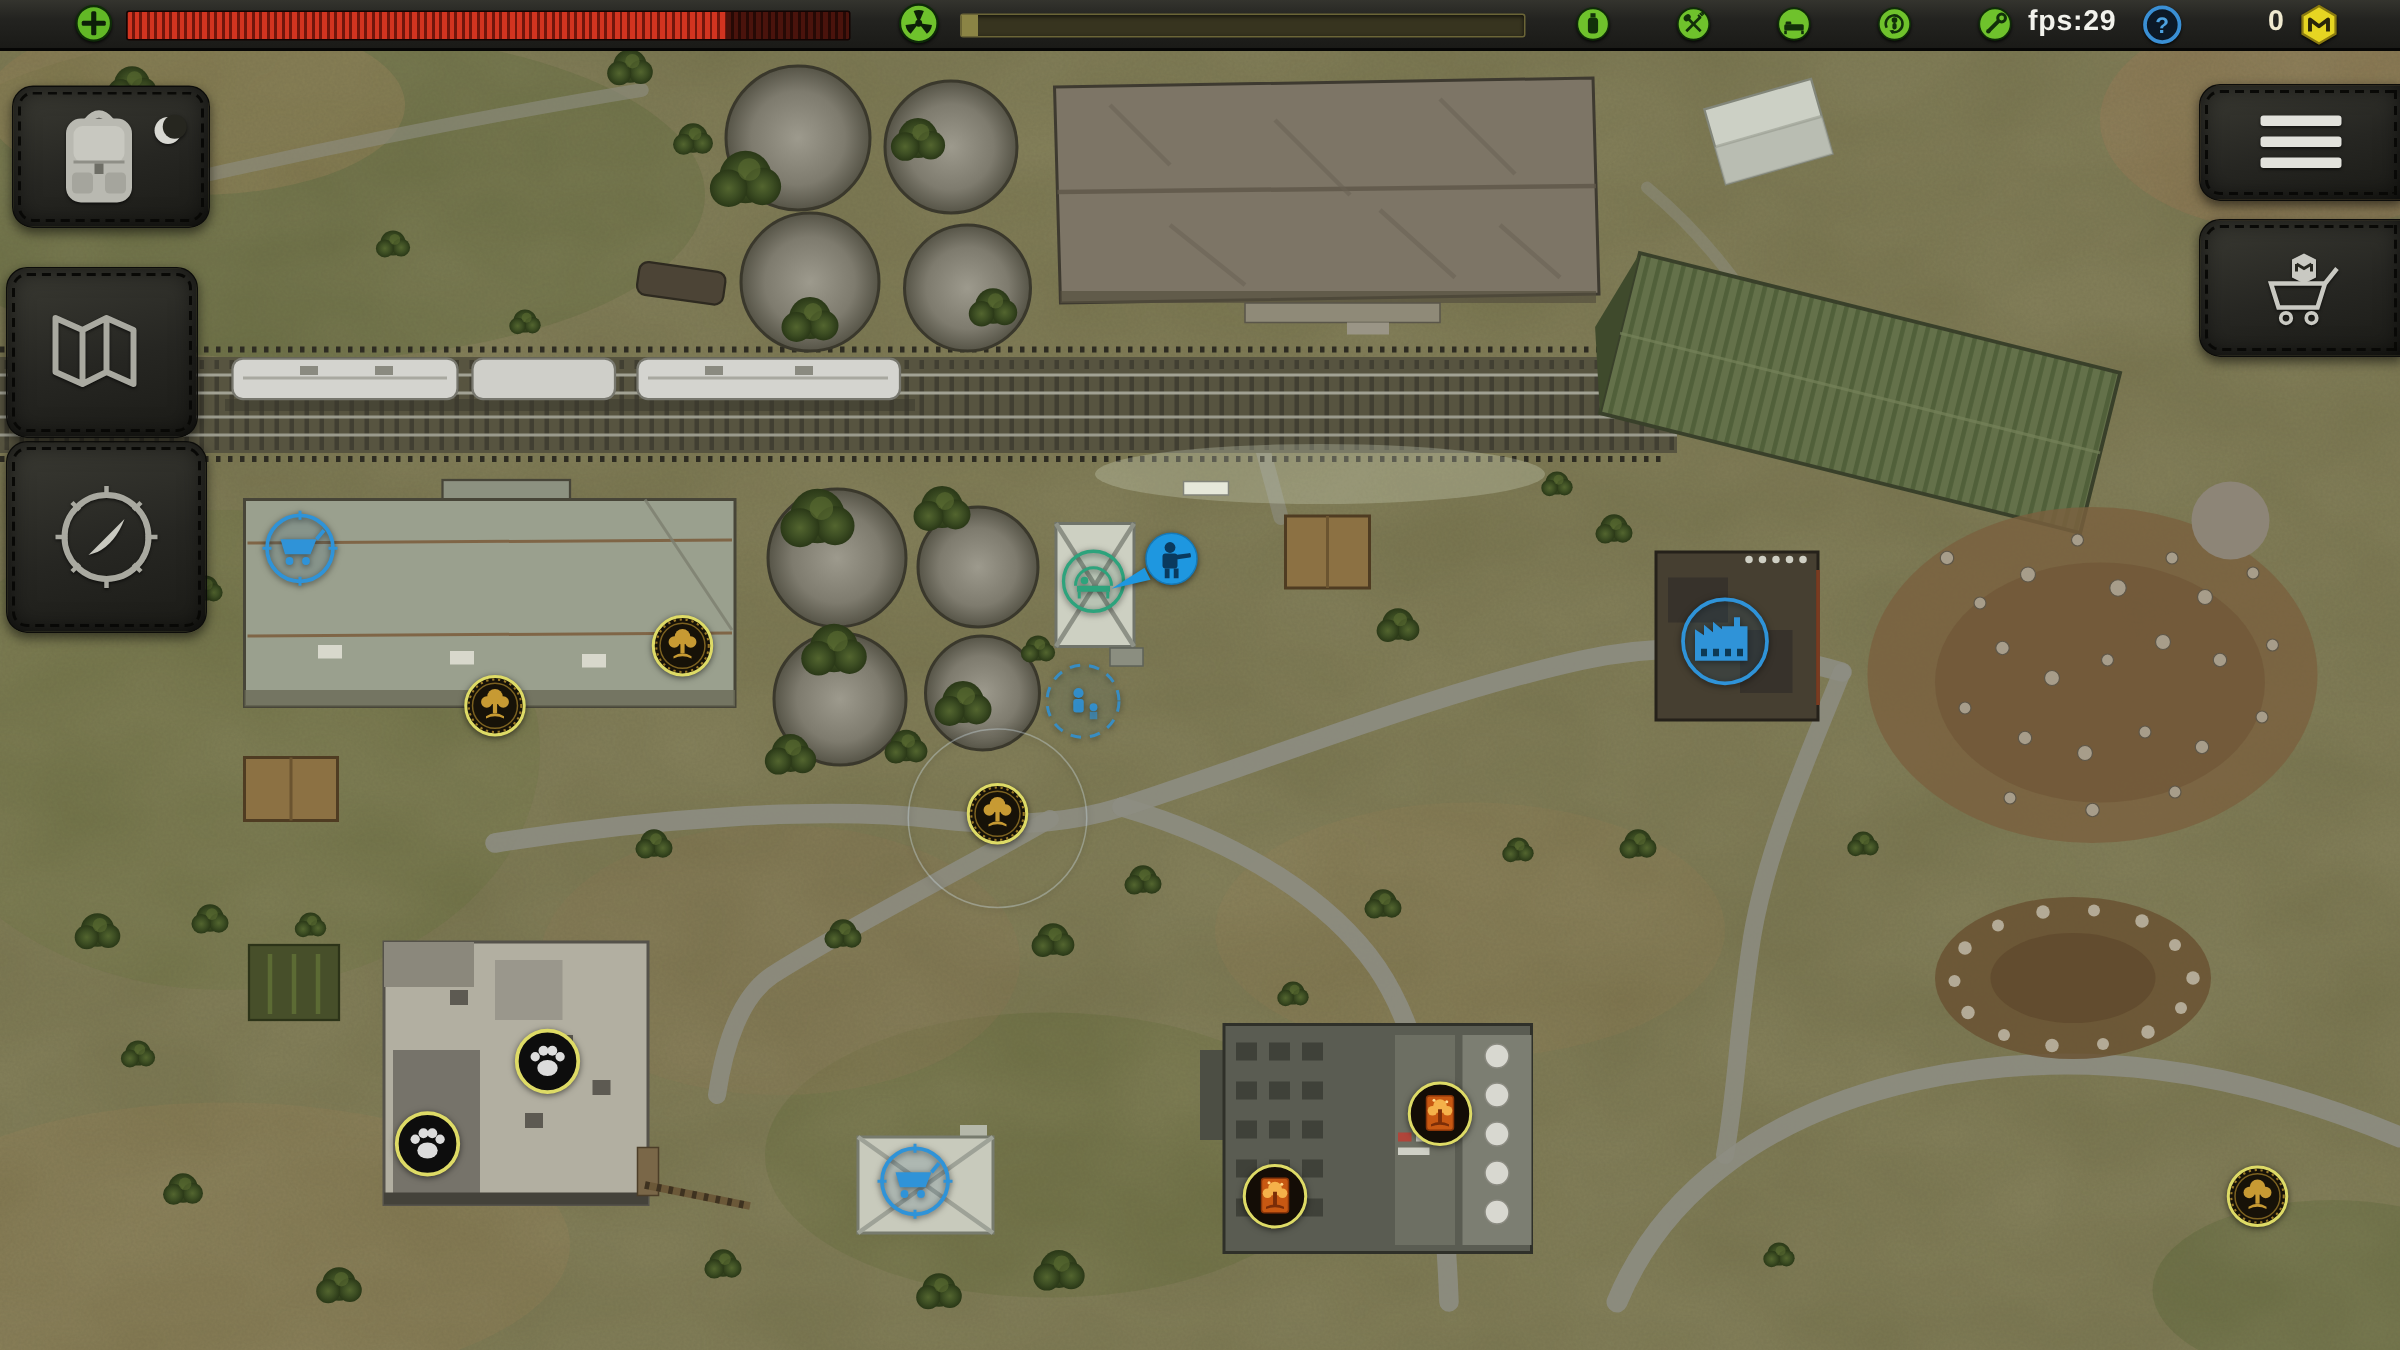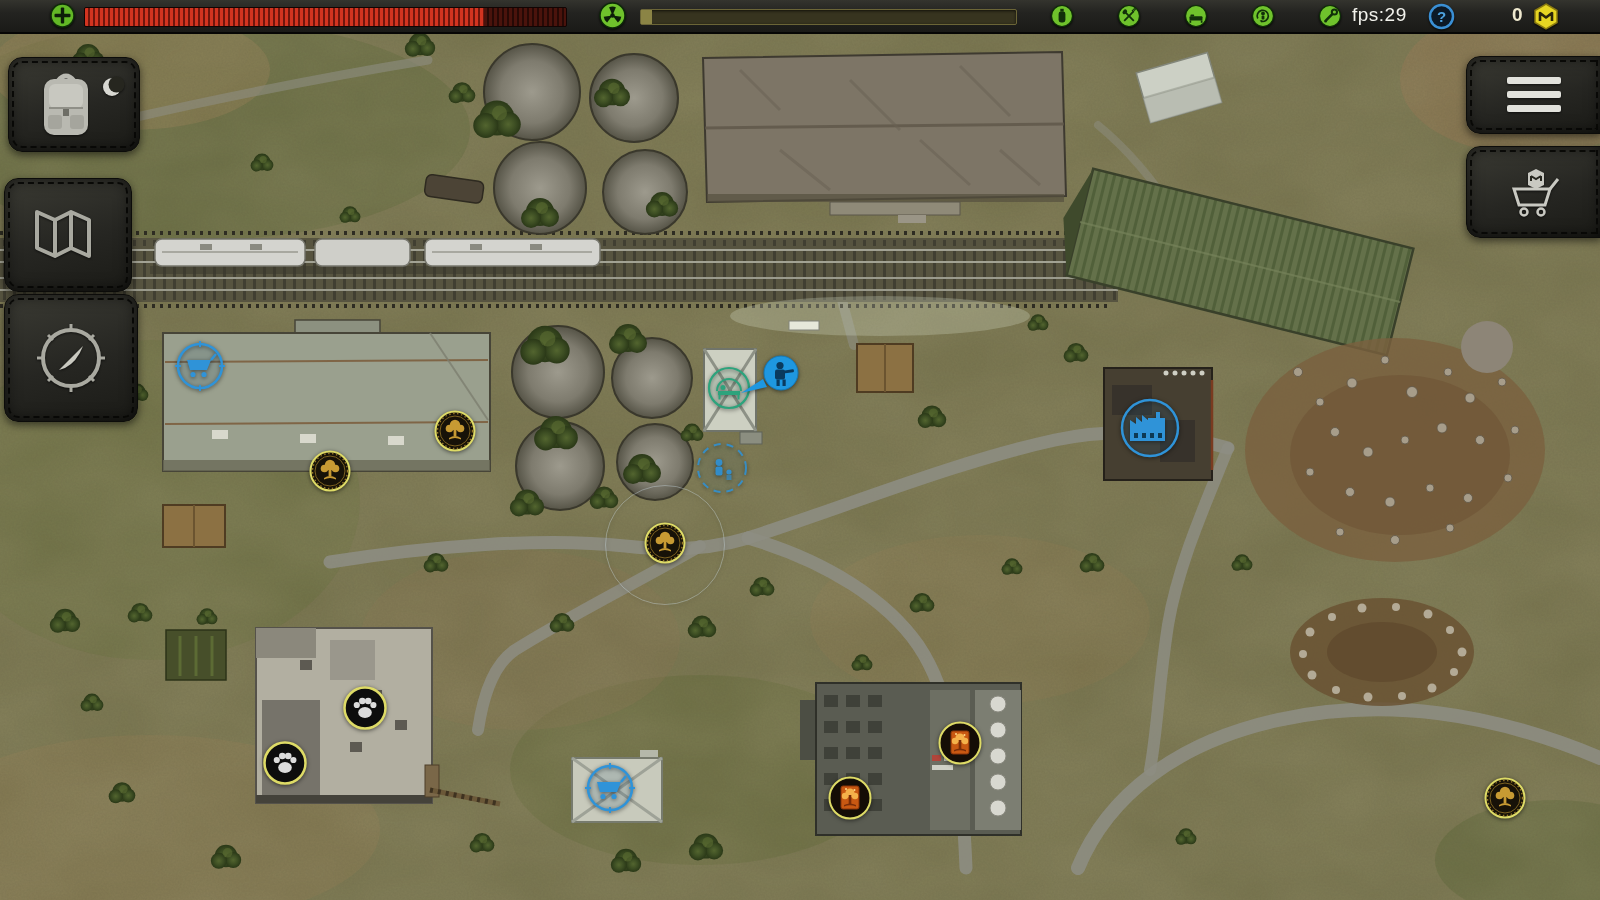--- a/index.html
+++ b/index.html
@@ -15,21 +15,21 @@
     background:#230805;border:1px solid #120403;border-radius:2px;overflow:hidden;
     box-shadow:inset 0 0 4px #000;}
   .bar-red .fill{height:100%;
     background:repeating-linear-gradient(90deg,#d23420 0 3px,#70160c 3px 5px);}
   .bar-red .rest{position:absolute;right:0;top:0;height:100%;
     background:repeating-linear-gradient(90deg,#4a130c 0 3px,#260905 3px 5px);}
   .bar-olive{position:absolute;left:640px;top:9px;width:375px;height:14px;
     background:#37341f;border:1px solid #6b6537;border-radius:2px;
     box-shadow:inset 0 1px 3px rgba(0,0,0,.7);}
   .bar-olive .fill{height:100%;background:#8b8445;}
-  .fps{position:absolute;left:1352px;top:4px;color:#f2f2ec;font-size:19px;font-weight:normal;letter-spacing:.5px;}
+  .fps{position:absolute;left:1352px;top:4px;color:#f2f2ec;font-size:19px;font-weight:bold;letter-spacing:.5px;}
   .mail-count{position:absolute;left:1512px;top:4px;color:#efe9cf;font-size:19px;font-weight:bold;}
 
   
   .btn-patch{position:absolute;z-index:30;cursor:pointer;
     background:linear-gradient(165deg,#3a3a33 0%,#262622 55%,#1b1b17 100%);
     border:1px solid #0c0c0a;border-radius:14px;
     box-shadow:0 3px 8px rgba(0,0,0,.55),inset 0 0 16px rgba(0,0,0,.65);
     outline:2px dashed rgba(8,8,6,.95);outline-offset:-6px;
     display:flex;align-items:center;justify-content:center;}
   .btn-patch svg{filter:drop-shadow(0 1px 1px rgba(0,0,0,.6));}

